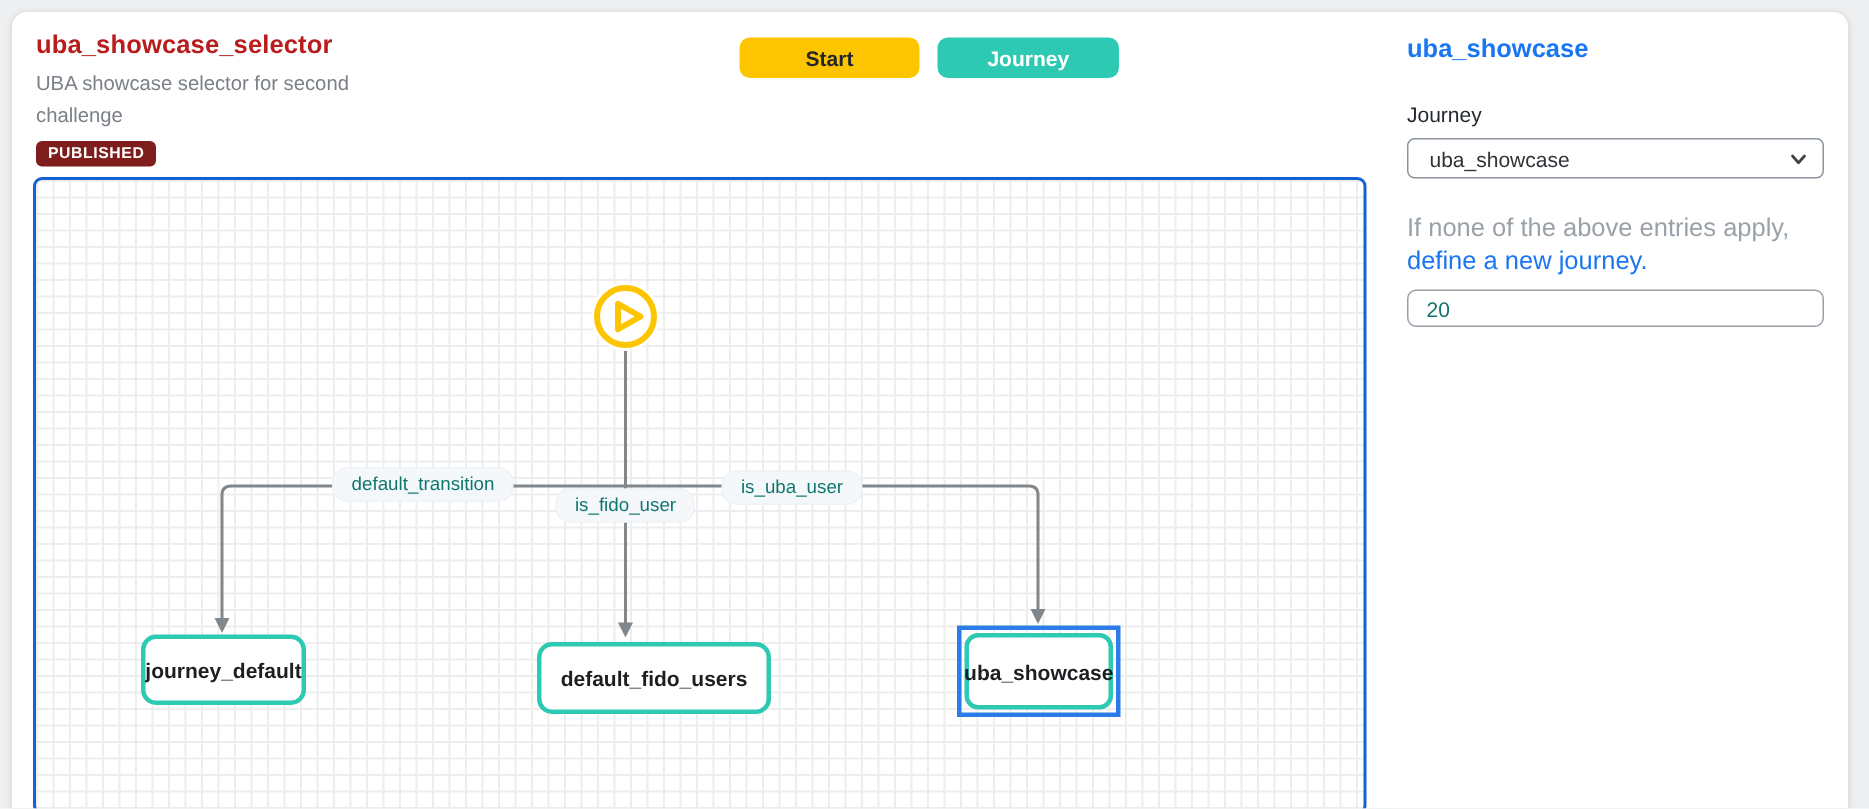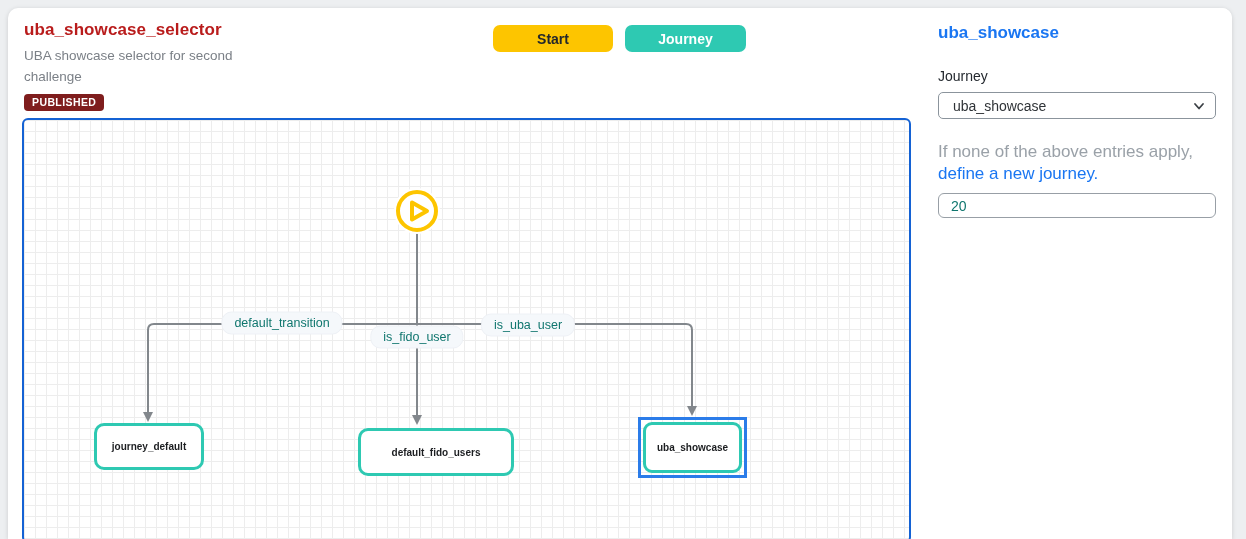--- a/index.html
+++ b/index.html
@@ -50,21 +50,21 @@
   .play-icon-wrap { position:absolute; left:370px; top:68px; width:46px; height:46px; background:#ffffff; border-radius:50%; }
   .edge-pill {
     position:absolute; transform:translate(-50%,-50%);
     background:#f5f8fb; border:1px solid #eef1f6; border-radius:10px;
     color:#0f766e; font-size:12.5px; padding:3px 12px 4px 12px; white-space:nowrap;
   }
   .flow-node {
     position:absolute;
     background:#ffffff; border:3px solid #2ec9b2; border-radius:10px;
     display:flex; align-items:center; justify-content:center;
-    font-size:10px; font-weight:bold; color:#1c1e21; white-space:nowrap;
+    font-size:14px; font-weight:bold; color:#1c1e21; white-space:nowrap;
     cursor:pointer;
   }
   .node-selection {
     position:absolute; border:3px solid #2b7ce9; background:transparent; cursor:pointer;
   }
   .node-selection .flow-node { position:absolute; left:2px; top:2px; right:2px; bottom:2px; border-radius:9px; }
   
   .side-panel { position:absolute; left:922px; top:0; width:302px; height:531px; padding:0 16px 0 8px; background:#ffffff; }
   .panel-title { margin-top:15px; font-size:17px; font-weight:bold; color:#1a76f2; }
   .field-label { margin-top:25px; font-size:14px; color:#24292f; }

